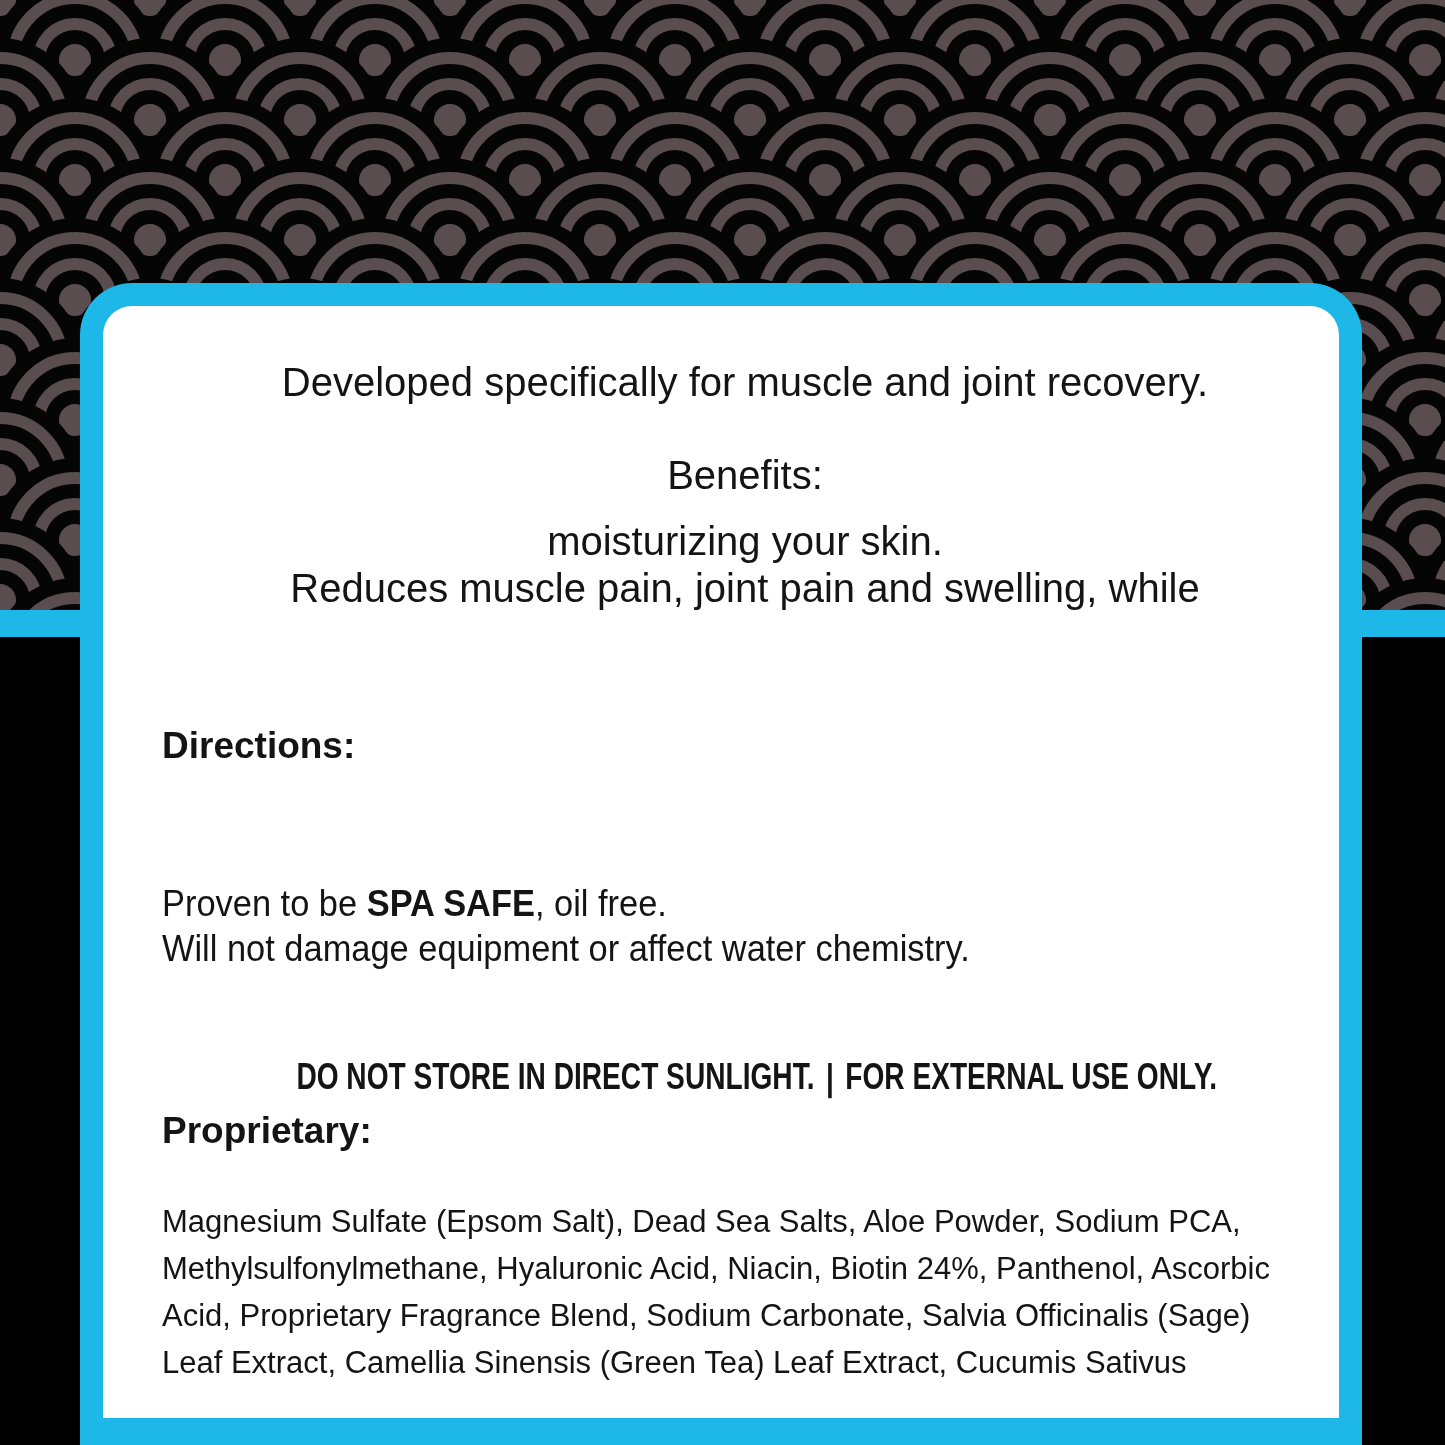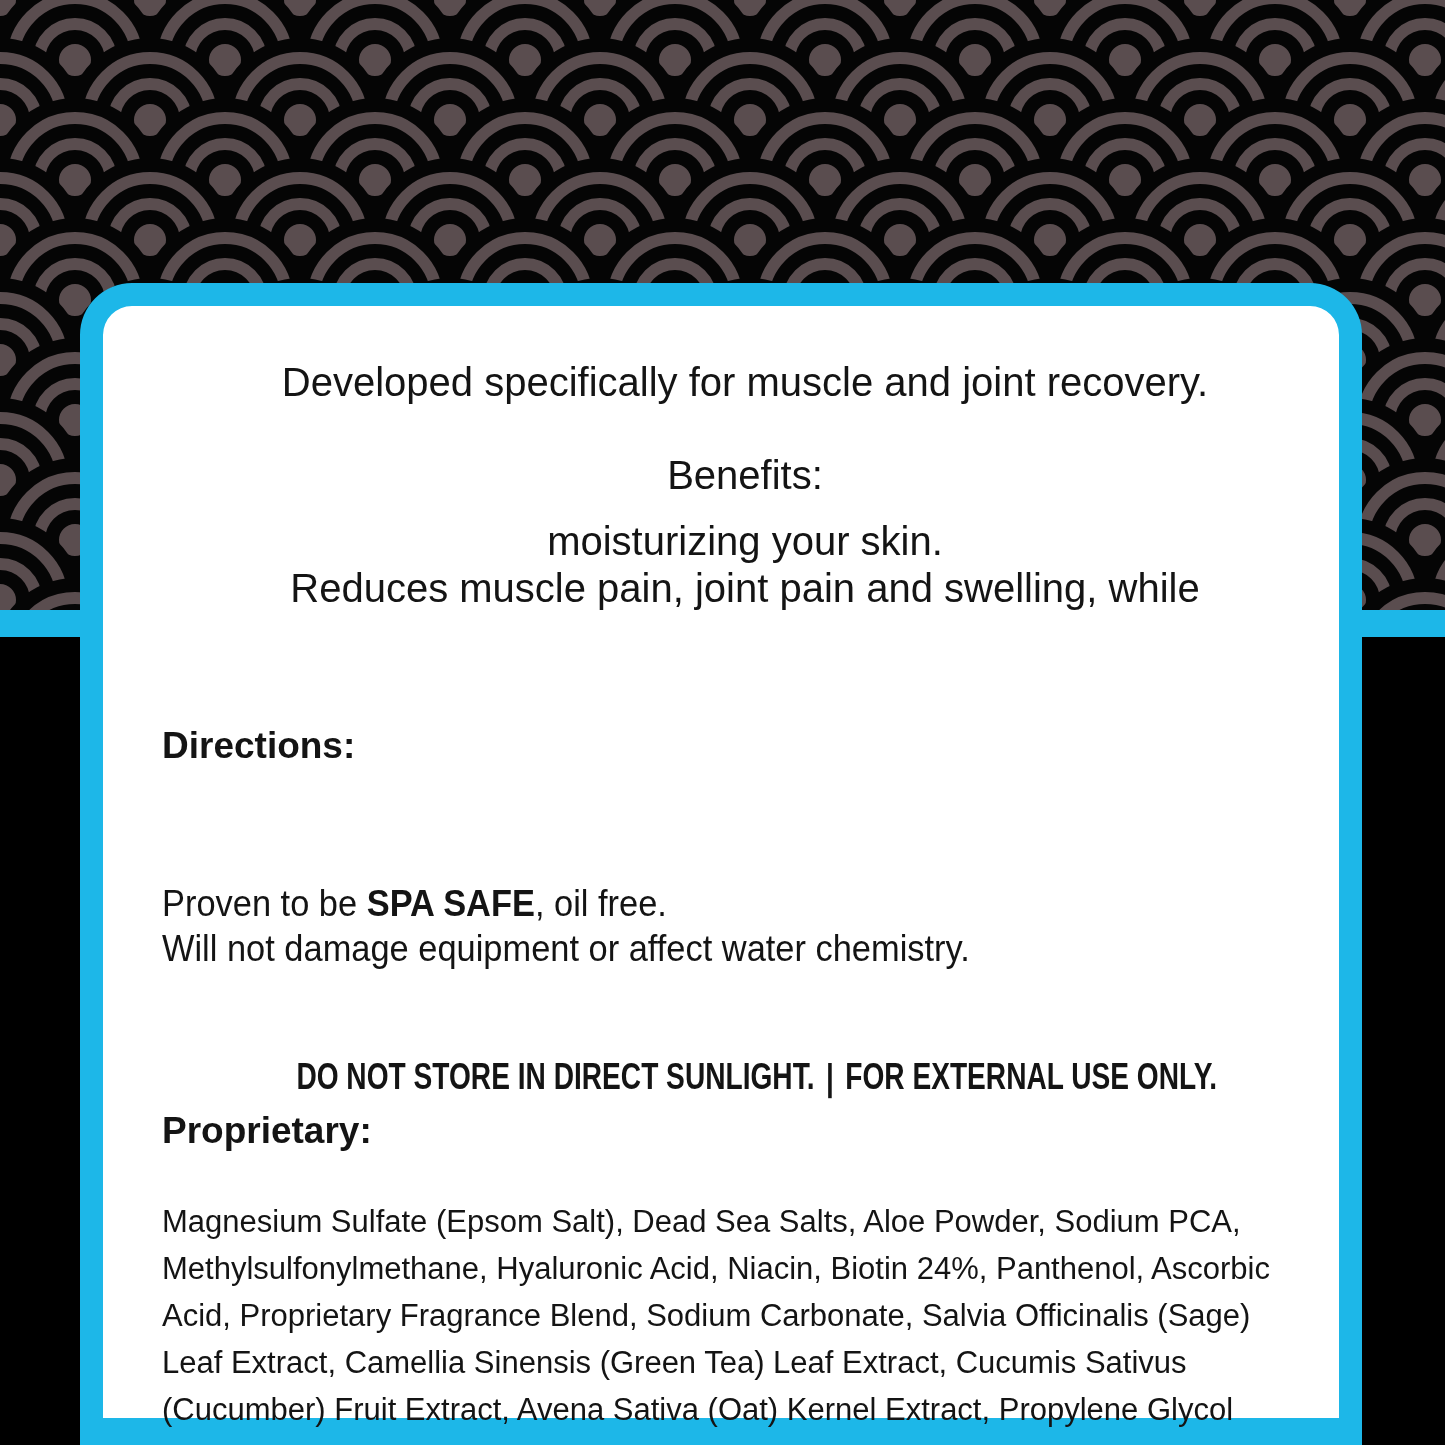--- a/index.html
+++ b/index.html
@@ -100,16 +100,15 @@
     <span class="condc"><span>DO NOT STORE IN DIRECT SUNLIGHT.</span><span class="sep">|</span><span>FOR EXTERNAL USE ONLY.</span></span>
   </div>
 
   <div class="blk leftcol ing-h">Proprietary:</div>
 
   <div class="blk leftcol ing-b">
     <div>Magnesium Sulfate (Epsom Salt), Dead Sea Salts, Aloe Powder, Sodium PCA,</div>
     <div>Methylsulfonylmethane, Hyaluronic Acid, Niacin, Biotin 24%, Panthenol, Ascorbic</div>
     <div>Acid, Proprietary Fragrance Blend, Sodium Carbonate, Salvia Officinalis (Sage)</div>
     <div>Leaf Extract, Camellia Sinensis (Green Tea) Leaf Extract, Cucumis Sativus</div>
-    <div>(Cucumber) Fruit Extract, Avena Sativa (Oat) Kernel Extract, Propylene Glycol</div>
   </div>
 
 </div>
 
 </body></html>

